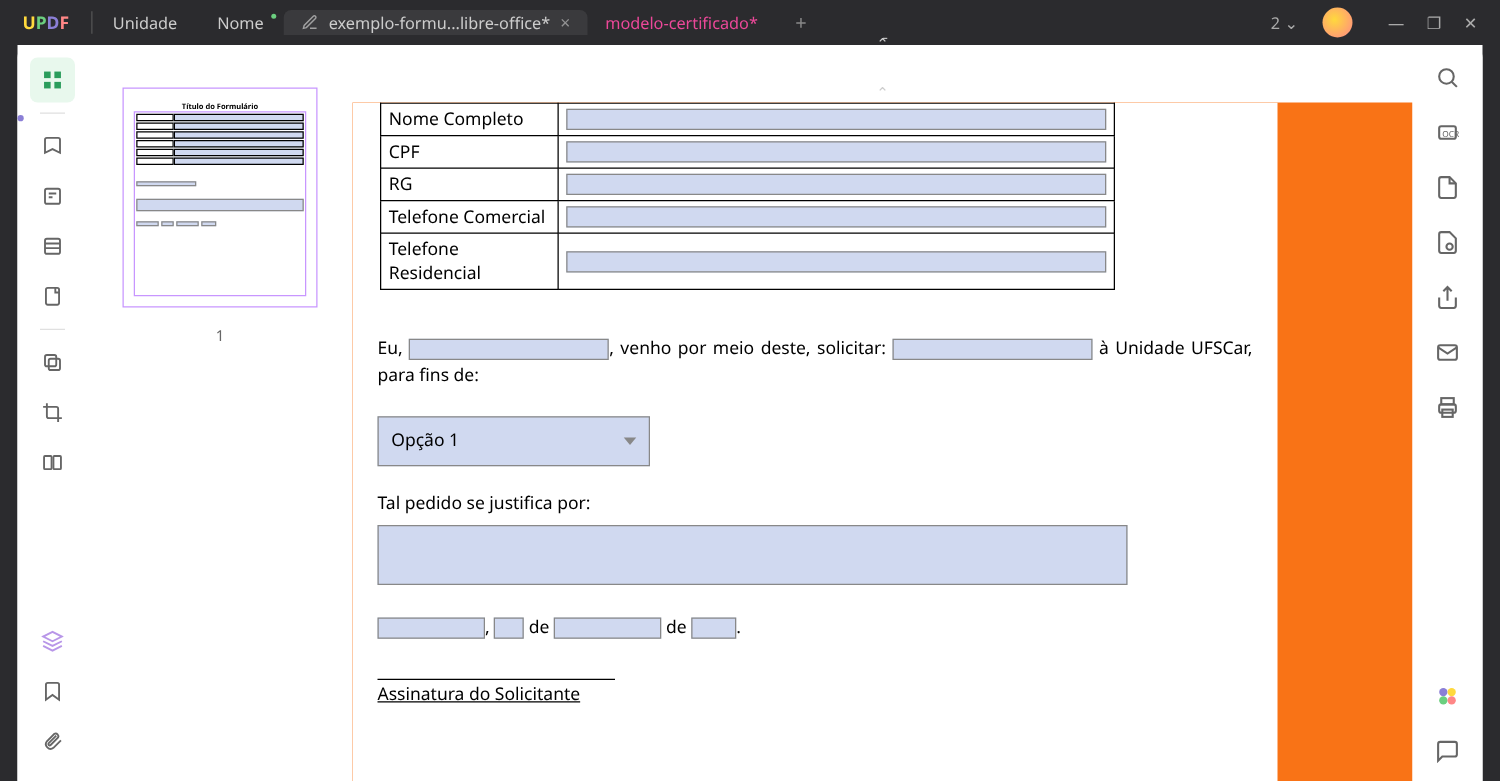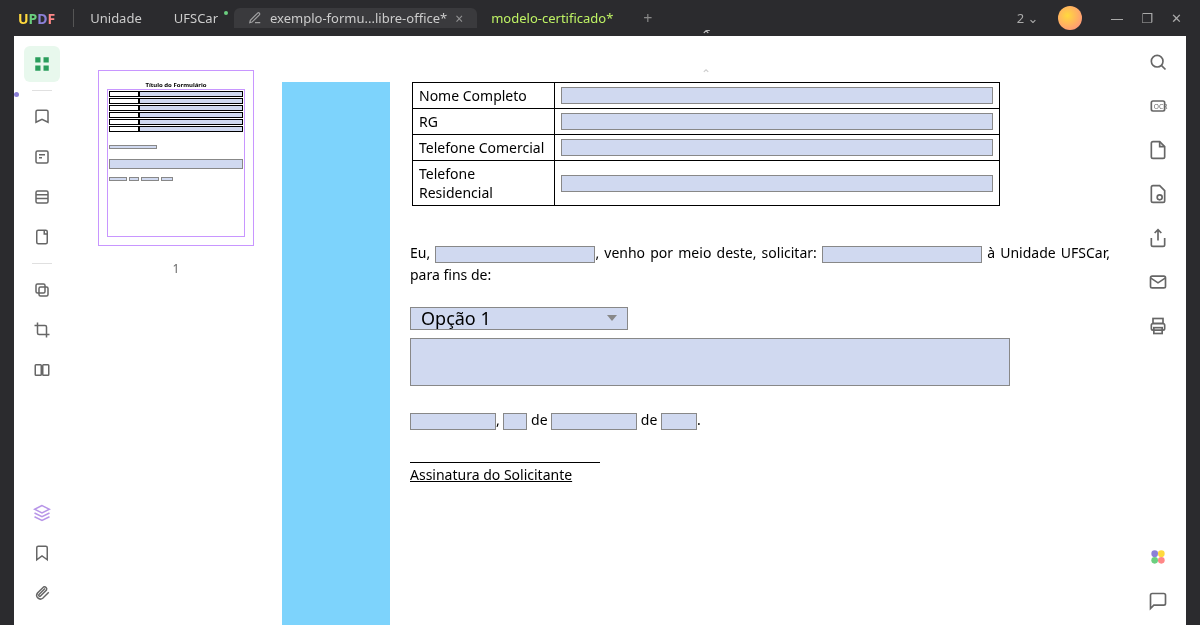--- a/index.html
+++ b/index.html
@@ -5,21 +5,21 @@
 * { margin: 0; padding: 0; box-sizing: border-box; font-family: system-ui, -apple-system, sans-serif; }
 body { width: 1200px; height: 625px; background: #2b2b2e; overflow: hidden; }
 
 .titlebar { height: 36px; background: #2b2b2e; display: flex; align-items: center; color: #ccc; font-size: 13px; }
 .logo { padding: 0 18px; font-weight: bold; font-size: 14px; }
 .logo .u { color: #ffd93d; } .logo .p { color: #6bcf7f; } .logo .d { color: #8b7fd6; } .logo .f { color: #ff8787; }
 .divider { width: 1px; height: 18px; background: #555; }
 .menu-item { padding: 0 16px; cursor: pointer; position: relative; }
 .menu-item .dot { position: absolute; top: 2px; right: 6px; width: 4px; height: 4px; background: #6bcf7f; border-radius: 50%; }
 .tab { display: flex; align-items: center; gap: 8px; padding: 0 14px; height: 20px; background: #3a3a3d; border-radius: 6px 6px 0 0; }
-.tab.inactive { background: transparent; color: #bef264; }
+.tab.inactive { background: transparent; color: #ec4899; }
 .tab-icon { width: 14px; height: 14px; opacity: 0.7; }
 .tab-close { opacity: 0.6; font-size: 14px; }
 .spacer { flex: 1; }
 .notif { padding: 0 10px; color: #aaa; }
 .avatar { width: 24px; height: 24px; border-radius: 50%; background: radial-gradient(circle at 40% 40%, #ffd93d, #ff8787); margin: 0 10px; }
 .window-controls { display: flex; gap: 18px; padding: 0 18px; color: #aaa; }
 
 .workspace { position: absolute; top: 36px; left: 14px; right: 14px; bottom: 0; background: #fff; border-radius: 10px 10px 0 0; display: flex; }
 
 .left-sidebar { width: 56px; background: #fff; display: flex; flex-direction: column; align-items: center; padding-top: 10px; gap: 4px; }
@@ -34,32 +34,32 @@
 .thumb { border: 1px solid #c896ff; background: #fff; width: 156px; height: 176px; position: relative; padding: 10px 8px; font-size: 4px; }
 .thumb::after { content: ''; position: absolute; inset: 18px 8px 8px 8px; border: 1px solid #c896ff; }
 .thumb-title { text-align: center; font-size: 6px; font-weight: bold; }
 .page-num { text-align: center; margin-top: 14px; font-size: 12px; color: #666; }
 
 .main-area { flex: 1; display: flex; flex-direction: column; }
 .toolbar { height: 46px; display: flex; align-items: center; justify-content: center; gap: 22px; font-size: 12px; color: #666; flex-direction: column; }
 .toolbar .ctrl { width: 22px; height: 22px; display: flex; align-items: center; justify-content: center; cursor: pointer; }
 .toolbar .page-input { border: 1px solid #ddd; border-radius: 6px; padding: 3px 12px; font-size: 12px; }
 
-.document-view { flex: 1; background: #7dd3fc; overflow-y: auto; display: flex; justify-content: flex-end; padding: 0; }
+.document-view { flex: 1; background: #f97316; overflow-y: auto; display: flex; justify-content: flex-start; padding: 0; }
 .page { background: #fff; width: 740px; padding: 0 20px 40px 20px; font-family: Georgia, serif; font-size: 14px; color: #000; }
 
 .form-table { width: 588px; border-collapse: collapse; margin-left: 2px; }
 .form-table td { border: 1px solid #000; padding: 3px 6px; font-size: 14px; }
 .form-table td:first-child { width: 142px; }
 .field-input { width: 100%; height: 17px; background: #d0d9f0; border: 1px solid #888; }
 
 .para { margin-top: 36px; line-height: 1.6; }
 .inline-field { display: inline-block; height: 17px; background: #d0d9f0; border: 1px solid #888; vertical-align: middle; }
 
-.dropdown { display: flex; align-items: center; width: 218px; height: 23px; background: #d0d9f0; border: 1px solid #888; margin-top: 20px; padding: 0 10px; font-size: 18px; position: relative; }
+.dropdown { display: flex; align-items: center; width: 218px; height: 40px; background: #d0d9f0; border: 1px solid #888; margin-top: 20px; padding: 0 10px; font-size: 14px; position: relative; }
 .dropdown::after { content: ''; position: absolute; right: 10px; border-left: 5px solid transparent; border-right: 5px solid transparent; border-top: 6px solid #888; }
 
 .just-label { margin-top: 20px; }
 .textarea { width: 600px; height: 48px; background: #d0d9f0; border: 1px solid #888; margin-top: 8px; }
 
 .date-line { margin-top: 24px; }
 .sig-line { margin-top: 32px; width: 190px; border-top: 1px solid #000; }
 .sig-label { margin-top: 2px; text-decoration: underline; }
 
 .right-sidebar { width: 56px; background: #fff; display: flex; flex-direction: column; align-items: center; padding-top: 16px; gap: 24px; }
@@ -74,21 +74,21 @@
 .thumb-row .c2 { flex: 1; height: 6px; border: 0.5px solid #000; background: #d0d9f0; }
 .thumb-line { height: 4px; background: #d0d9f0; margin: 2px 0; border: 0.5px solid #888; }
 </style>
 </head>
 <body>
 
 <div class="titlebar">
   <div class="logo"><span class="u">U</span><span class="p">P</span><span class="d">D</span><span class="f">F</span></div>
   <div class="divider"></div>
   <div class="menu-item">Unidade</div>
-  <div class="menu-item"><span>UFSCar</span><span class="dot"></span></div>
+  <div class="menu-item"><span>Nome</span><span class="dot"></span></div>
   <div class="tab">
     <svg class="tab-icon" viewBox="0 0 24 24" fill="none" stroke="currentColor" stroke-width="2">
         <path d="M12 20h9M16.5 3.5a2.121 2.121 0 013 3L7 19l-4 1 1-4L16.5 3.5z"></path>
       </svg>
     <span>exemplo-formu...libre-office*</span>
     <span class="tab-close">×</span>
   </div>
   <div class="tab inactive">
     <span>modelo-certificado*</span>
   </div>
@@ -261,20 +261,26 @@
       <div class="page">
         <table class="form-table">
           <tbody>
               <tr>
                 <td>Nome Completo</td>
                 <td>
                   <div class="field-input"></div>
                 </td>
               </tr>
           <tr>
+                <td>CPF</td>
+                <td>
+                  <div class="field-input"></div>
+                </td>
+              </tr>
+          <tr>
                 <td>RG</td>
                 <td>
                   <div class="field-input"></div>
                 </td>
               </tr>
           <tr>
                 <td>Telefone Comercial</td>
                 <td>
                   <div class="field-input"></div>
                 </td>
@@ -292,20 +298,21 @@
           <span>Eu,</span>
           <span class="inline-field" style="width:160px"></span><span>, venho por meio deste, solicitar:</span>
           <span class="inline-field" style="width:160px"></span>
           <span>à Unidade UFSCar, para fins de:</span>
         </div>
 
         <div class="dropdown">
           <span>Opção 1</span>
         </div>
 
+        <div class="just-label">Tal pedido se justifica por:</div>
         <div class="textarea"></div>
 
         <div class="date-line">
           <span class="inline-field" style="width:86px"></span><span>,</span>
           <span class="inline-field" style="width:24px"></span>
           <span>de</span>
           <span class="inline-field" style="width:86px"></span>
           <span>de</span>
           <span class="inline-field" style="width:36px"></span><span>.</span>
         </div>

